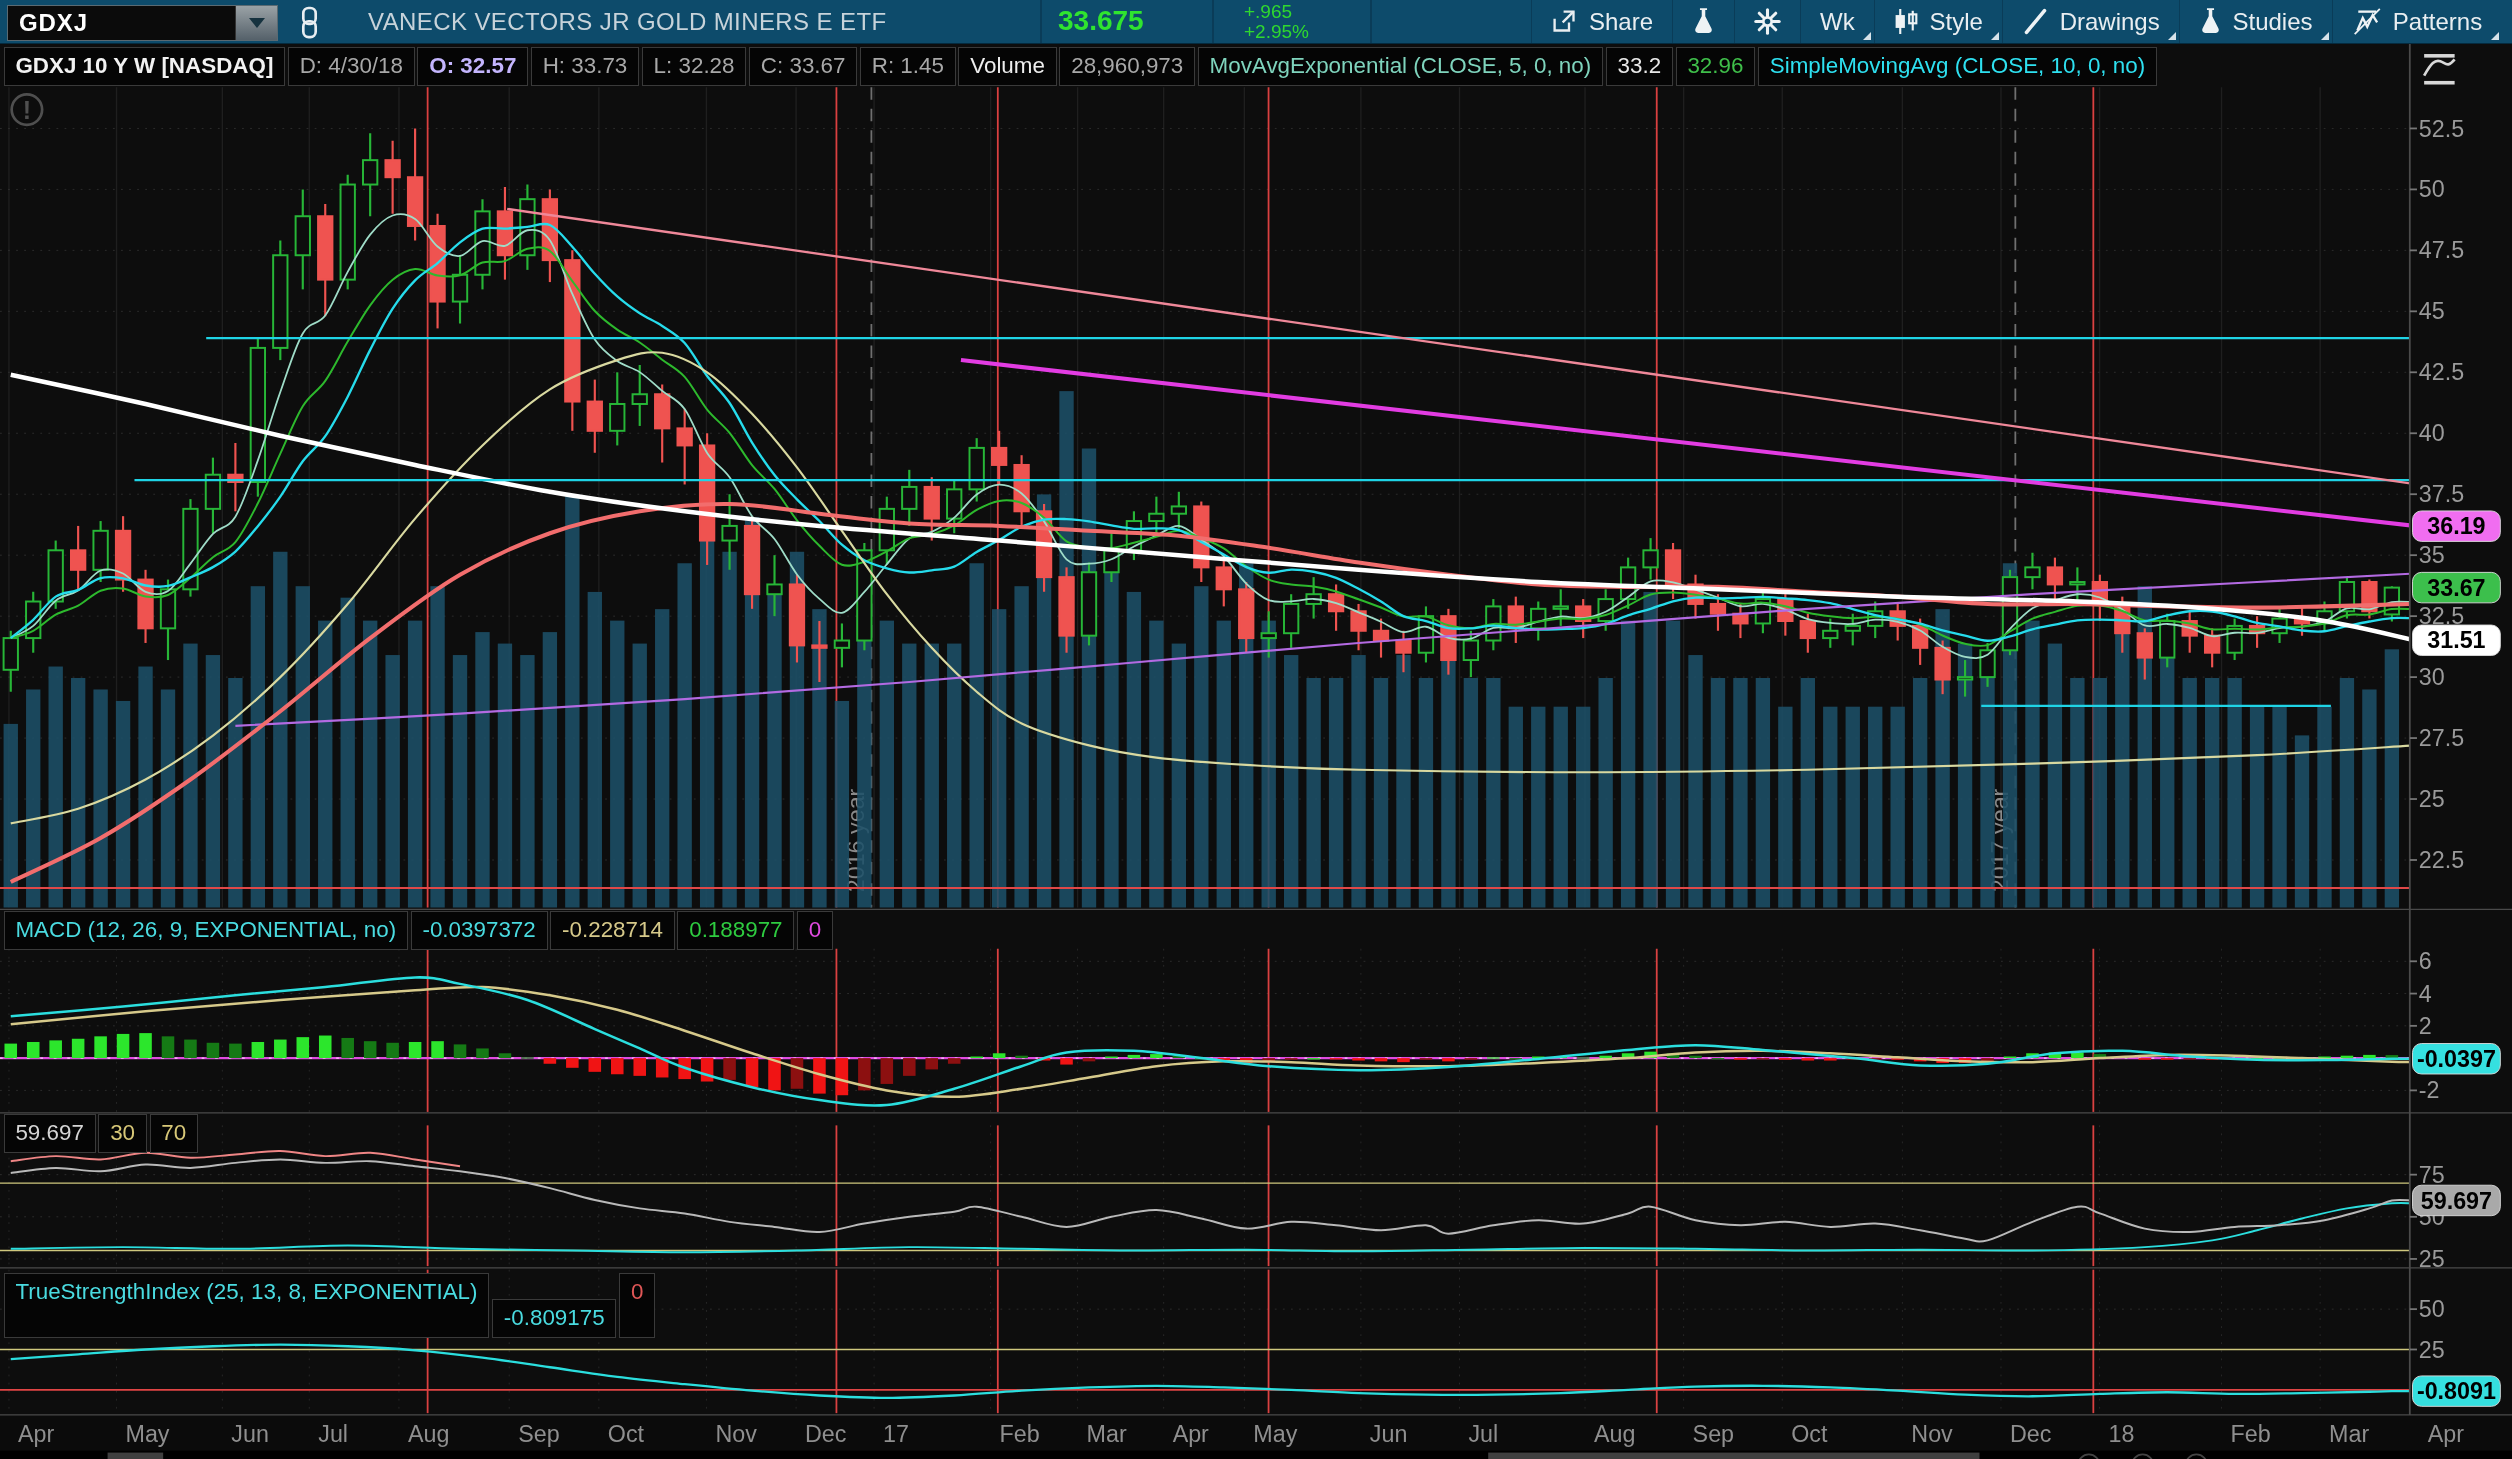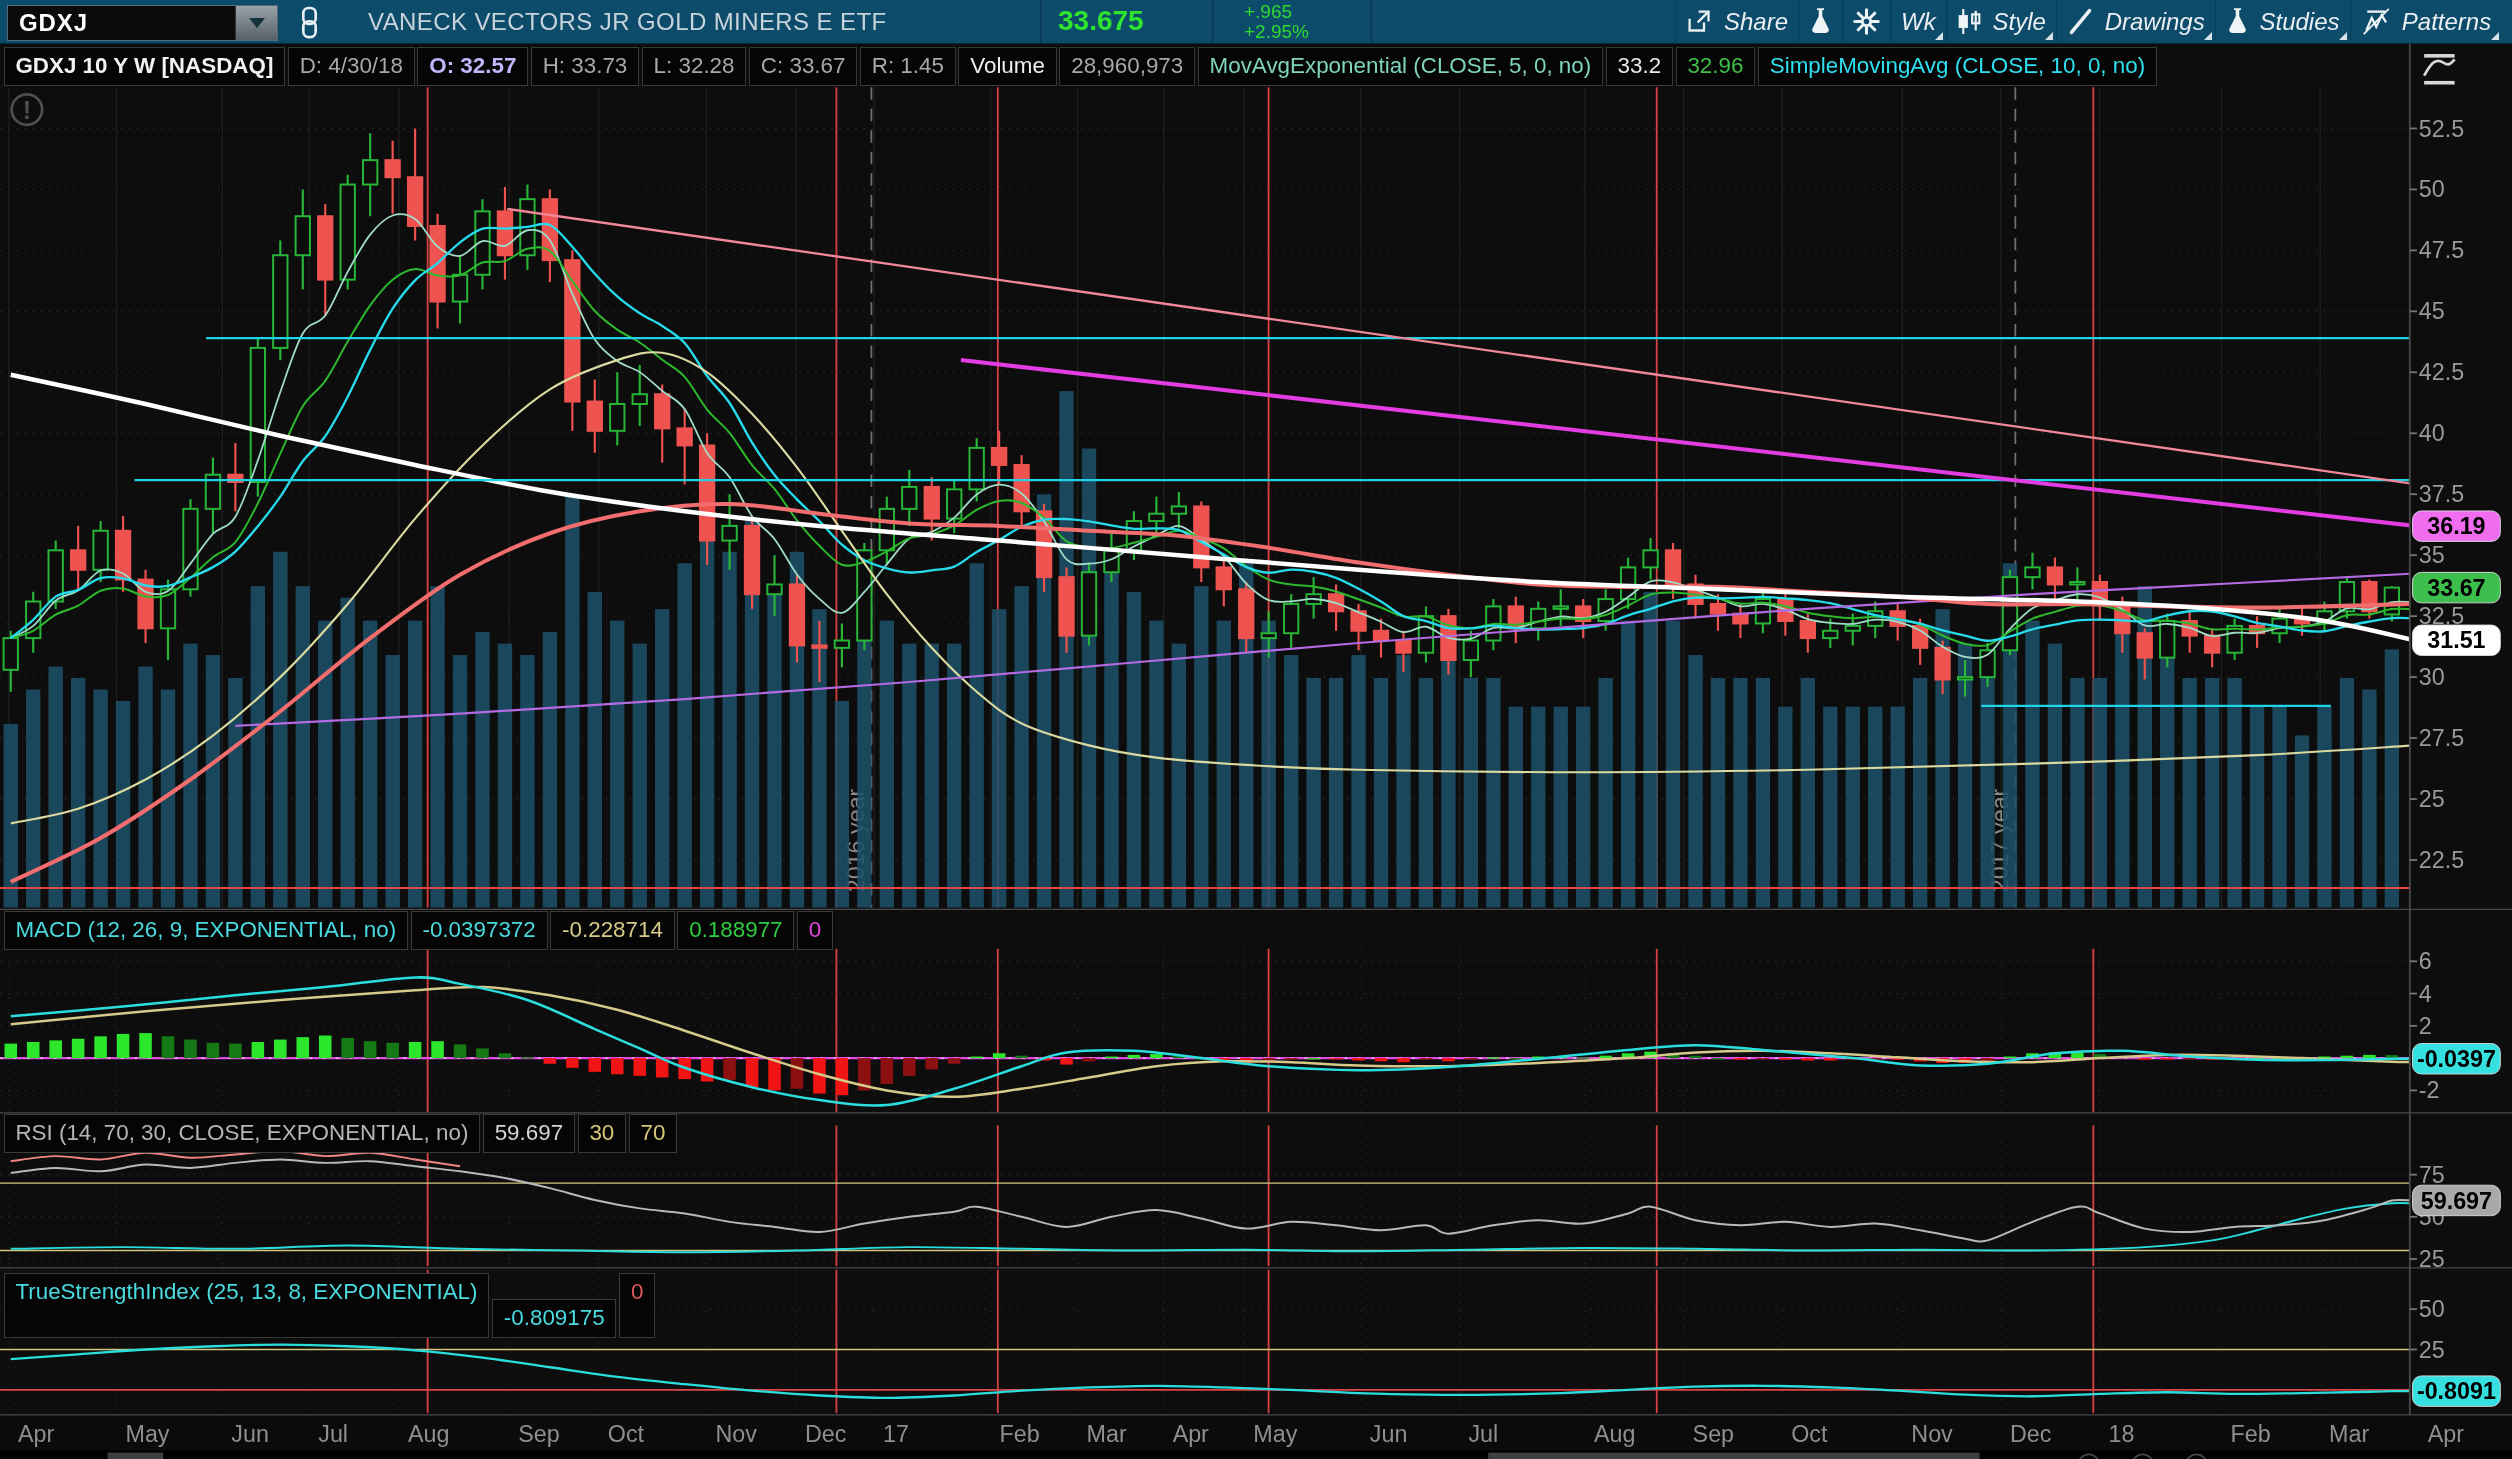--- a/index.html
+++ b/index.html
@@ -14,22 +14,22 @@
   .symbolbox .arrow{width:41px;height:100%;background:linear-gradient(#9aa2a6,#55616a);
                     display:flex;align-items:center;justify-content:center;border-left:0.9px solid #333;}
   .symbolbox .arrow span{width:0;height:0;border-left:8px solid transparent;border-right:8px solid transparent;
                     border-top:10.8px solid #16323f;}
   #linkicon{position:absolute;left:298px;top:6.3px;}
   #companytitle{position:absolute;left:368px;top:8px;color:#c7d3da;font-size:24px;letter-spacing:0.4px;}
   #lastprice{position:absolute;left:1058px;top:4.5px;color:#2fe42f;font-size:28px;font-weight:bold;}
   #changeblock{position:absolute;left:1244px;top:1.8px;color:#2fd82f;font-size:19px;line-height:20px;}
   .tb-sep{position:absolute;top:0;width:1.8px;height:43px;background:#0a3c58;}
   #tb-right{position:absolute;right:10.8px;top:0;height:43px;display:flex;align-items:stretch;}
-  .tb-btn{position:relative;display:flex;align-items:center;gap:10.8px;padding:0 10px;
-          border-left:1.8px solid #0a3c58;color:#e9eef1;font-size:24px;cursor:default;font-style:italic;}
+  .tb-btn{position:relative;display:flex;align-items:center;gap:10.8px;padding:0 19px;
+          border-left:1.8px solid #0a3c58;color:#e9eef1;font-size:24px;cursor:default;}
   .tb-btn svg{display:block;}
   .drop-corner{position:absolute;right:2.7px;bottom:2.7px;width:0;height:0;
                border-bottom:8px solid #d7e2e9;border-left:8px solid transparent;}
   
   .hdr-row{position:absolute;left:3.6px;display:flex;z-index:4;}
   .hbox{background:#050505;border:0.9px solid #3a3a3a;margin-right:2.7px;padding:5.4px 10.8px;
         font-size:22.4px;color:#a8a8a8;white-space:nowrap;line-height:1.15;}
   .hbox.title{color:#f2f2f2;font-weight:bold;}
   #chart-svg{position:absolute;left:0;top:0;z-index:1;}
 </style>
@@ -903,21 +903,20 @@
       <div class="hbox" style="color: rgb(46, 224, 240);">SimpleMovingAvg (CLOSE, 10, 0, no)</div>
     </div>
 <div class="hdr-row" id="macd-header" style="top:911px">
       <div class="hbox" style="color: rgb(74, 219, 224);">MACD (12, 26, 9, EXPONENTIAL, no)</div>
       <div class="hbox" style="color: rgb(74, 219, 224);">-0.0397372</div>
       <div class="hbox" style="color: rgb(214, 201, 138);">-0.228714</div>
       <div class="hbox" style="color: rgb(46, 204, 64);">0.188977</div>
       <div class="hbox" style="color: rgb(224, 74, 224);">0</div>
     </div>
 <div class="hdr-row" id="rsi-header" style="top:1114px">
-      <div class="hbox" style="color: rgb(181, 181, 181);">RSI (14, 70, 30, CLOSE, EXPONENTIAL, no)</div>
       <div class="hbox" style="color: rgb(213, 213, 213);">59.697</div>
       <div class="hbox" style="color: rgb(216, 200, 120);">30</div>
       <div class="hbox" style="color: rgb(216, 200, 120);">70</div>
     </div>
 <div class="hdr-row" id="tsi-header" style="top:1273px">
       <div class="hbox" style="color: rgb(74, 219, 224);">TrueStrengthIndex (25, 13, 8, EXPONENTIAL)</div>
       <div class="hbox" style="color: rgb(74, 219, 224); margin-top: 26px;">-0.809175</div>
       <div class="hbox" style="color: rgb(224, 87, 87);">0</div>
     </div>
 

